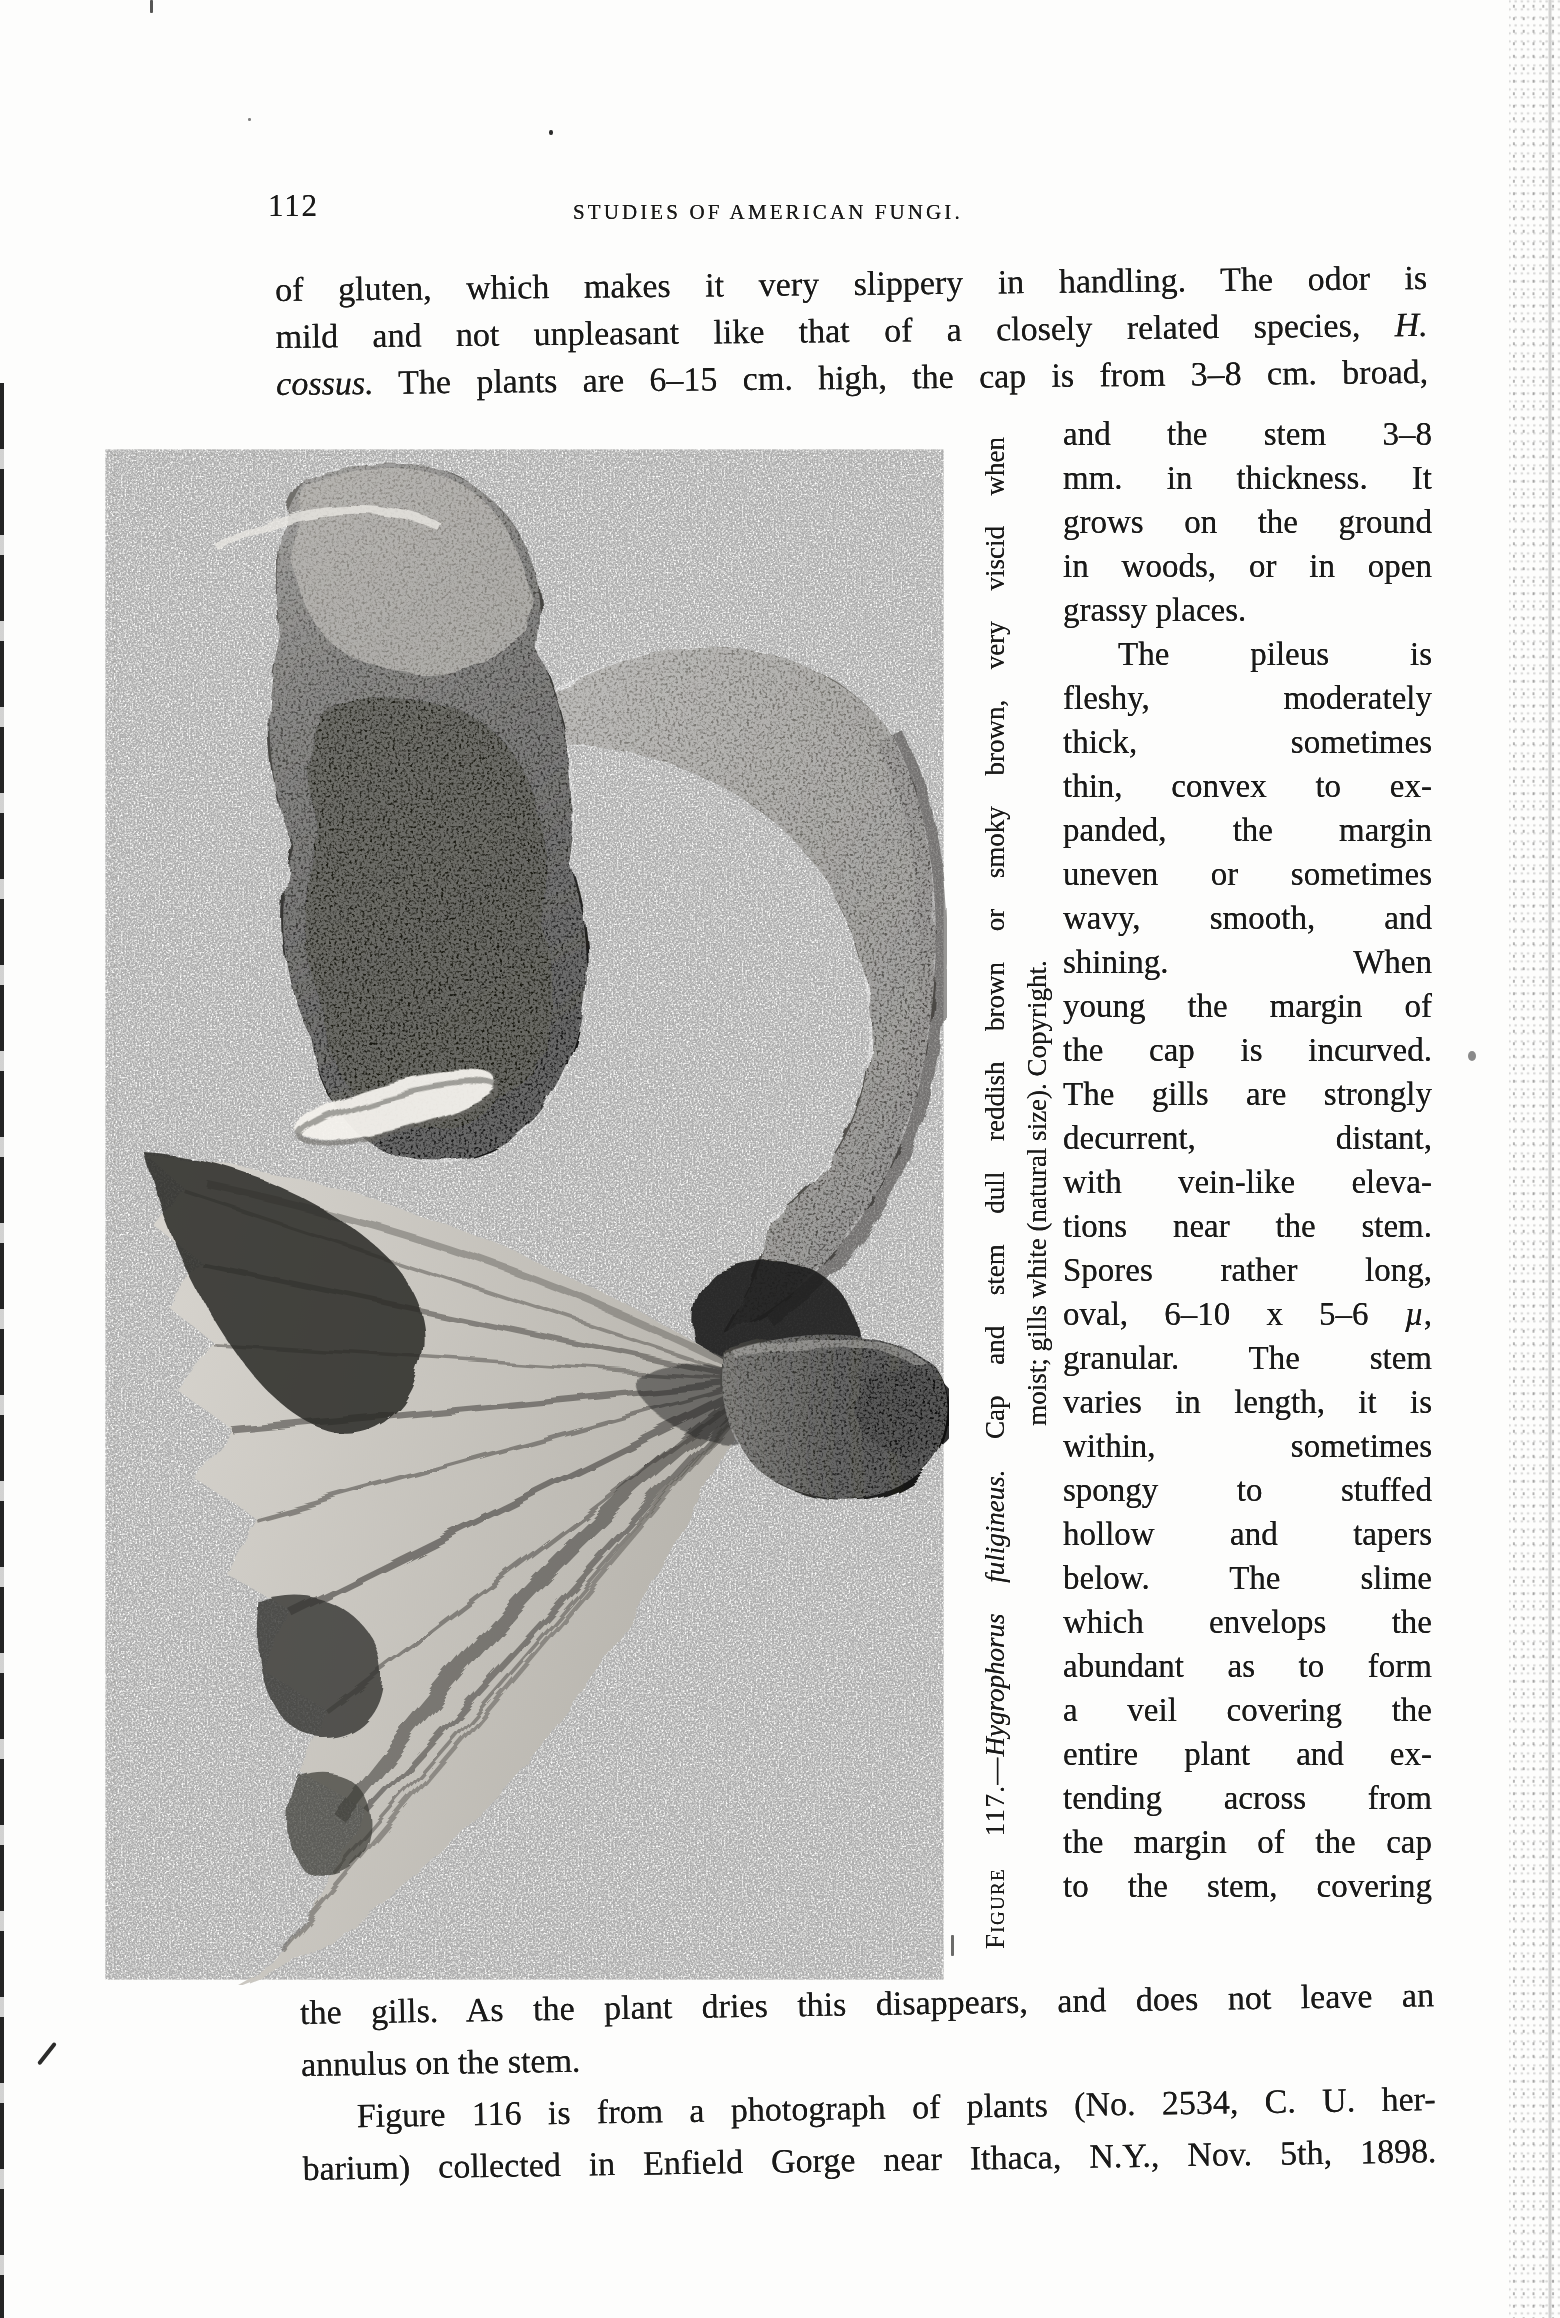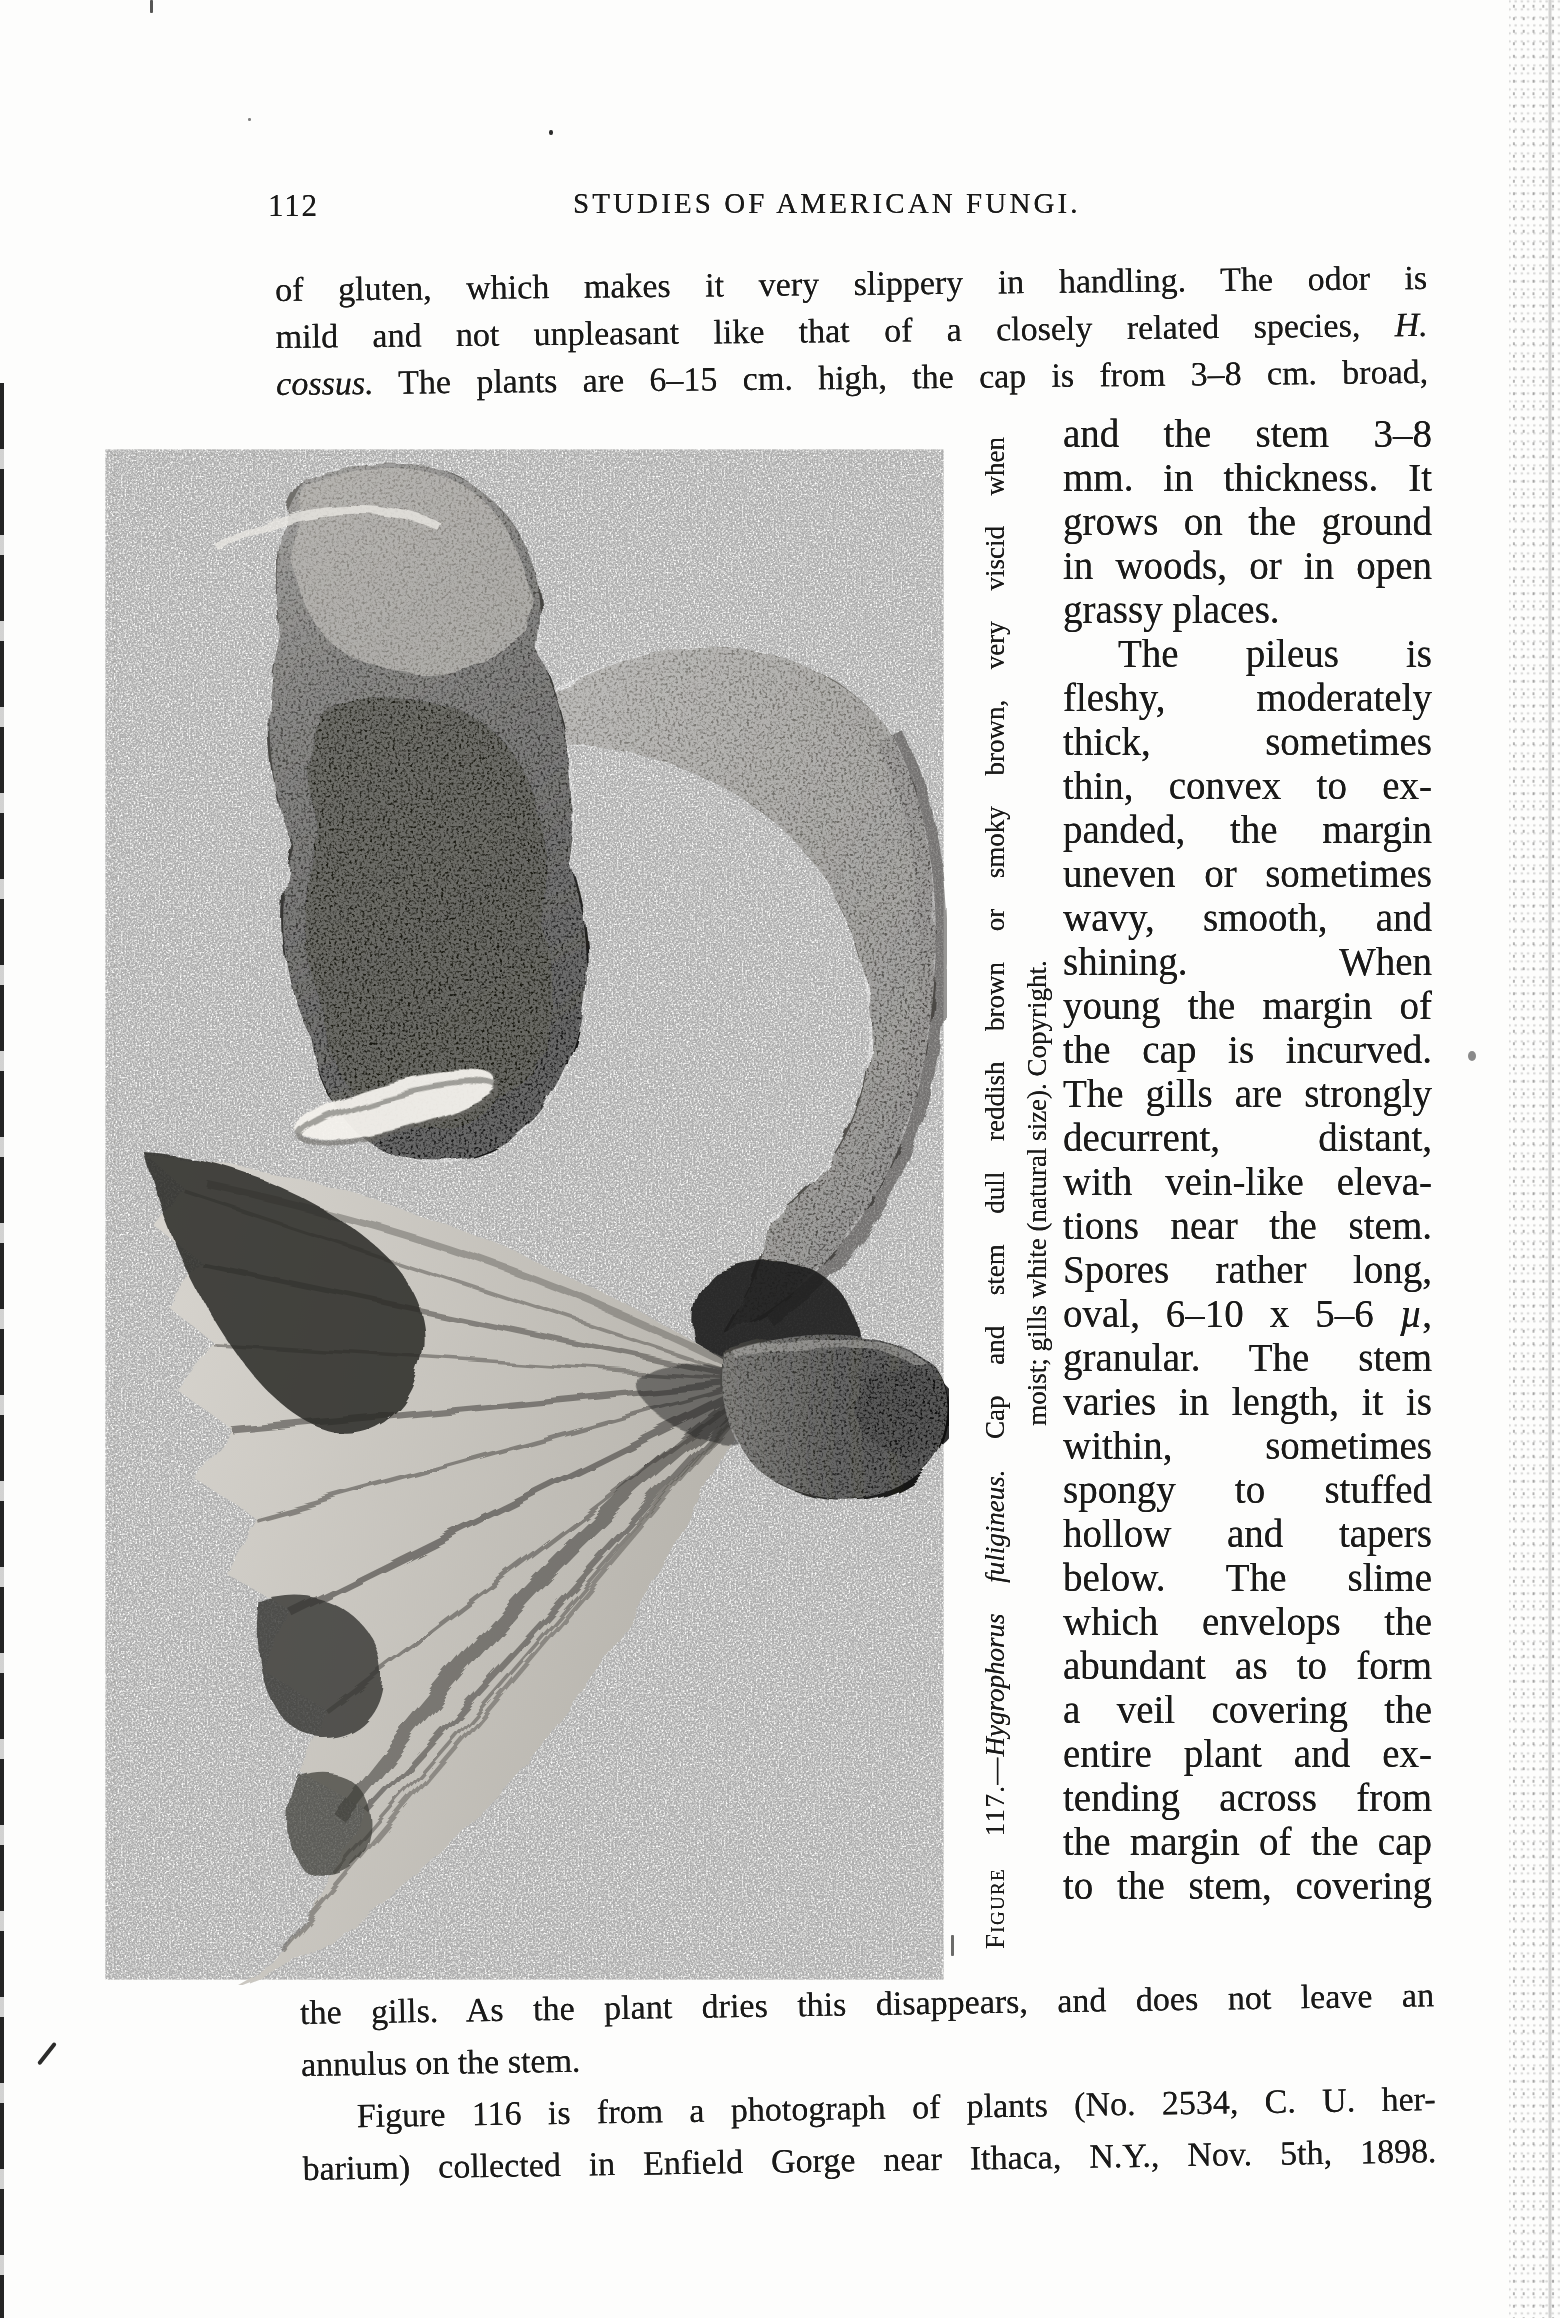--- a/index.html
+++ b/index.html
@@ -14,30 +14,30 @@
   .tline.center{text-align:center; text-align-last:center;}
   .tline.indent{text-indent:55px;}
   .seg-plain{font-style:normal;}
   .seg-italic{font-style:italic;}
   .seg-bold{font-weight:normal;}
   .seg-smallcaps{font-variant:small-caps; letter-spacing:1.3px;}
 
   
   #pgnum{position:absolute; left:268px; top:188px; font-size:31px; letter-spacing:1.8px;
          text-shadow:0 0 0.5px #1a1a19;}
-  #runtitle{position:absolute; left:573px; top:187px; font-size:29px; letter-spacing:3.1px;
+  #runtitle{position:absolute; left:573px; top:200px; font-size:21px; letter-spacing:3.1px;
          text-shadow:0 0 0.4px #1a1a19;}
 
   
   #intro{position:absolute; left:275px; top:266px; width:1152px; font-size:34px; line-height:47px;
          transform:rotate(-0.6deg); transform-origin:left top; text-shadow:0 0 0.4px #1a1a19;}
   #intro .tline{height:47px; overflow:hidden;}
 
   
-  #rightcol{position:absolute; left:1063px; top:412px; width:369px; font-size:39px;
+  #rightcol{position:absolute; left:1063px; top:412px; width:369px; font-size:33px;
             line-height:44px; text-shadow:0 0 0.4px #1a1a19;}
   #rightcol .tline{height:44px; overflow:hidden;}
 
   
   #bottom{position:absolute; left:303px; top:1987px; width:1134px; font-size:34px; line-height:52px;
           transform:rotate(-0.9deg); transform-origin:left bottom; text-shadow:0 0 0.4px #1a1a19;}
   #bottom .tline{height:52px; overflow:hidden;}
 
   
   #caption{position:absolute; left:974px; top:1949px; width:1512px; font-size:27px;

